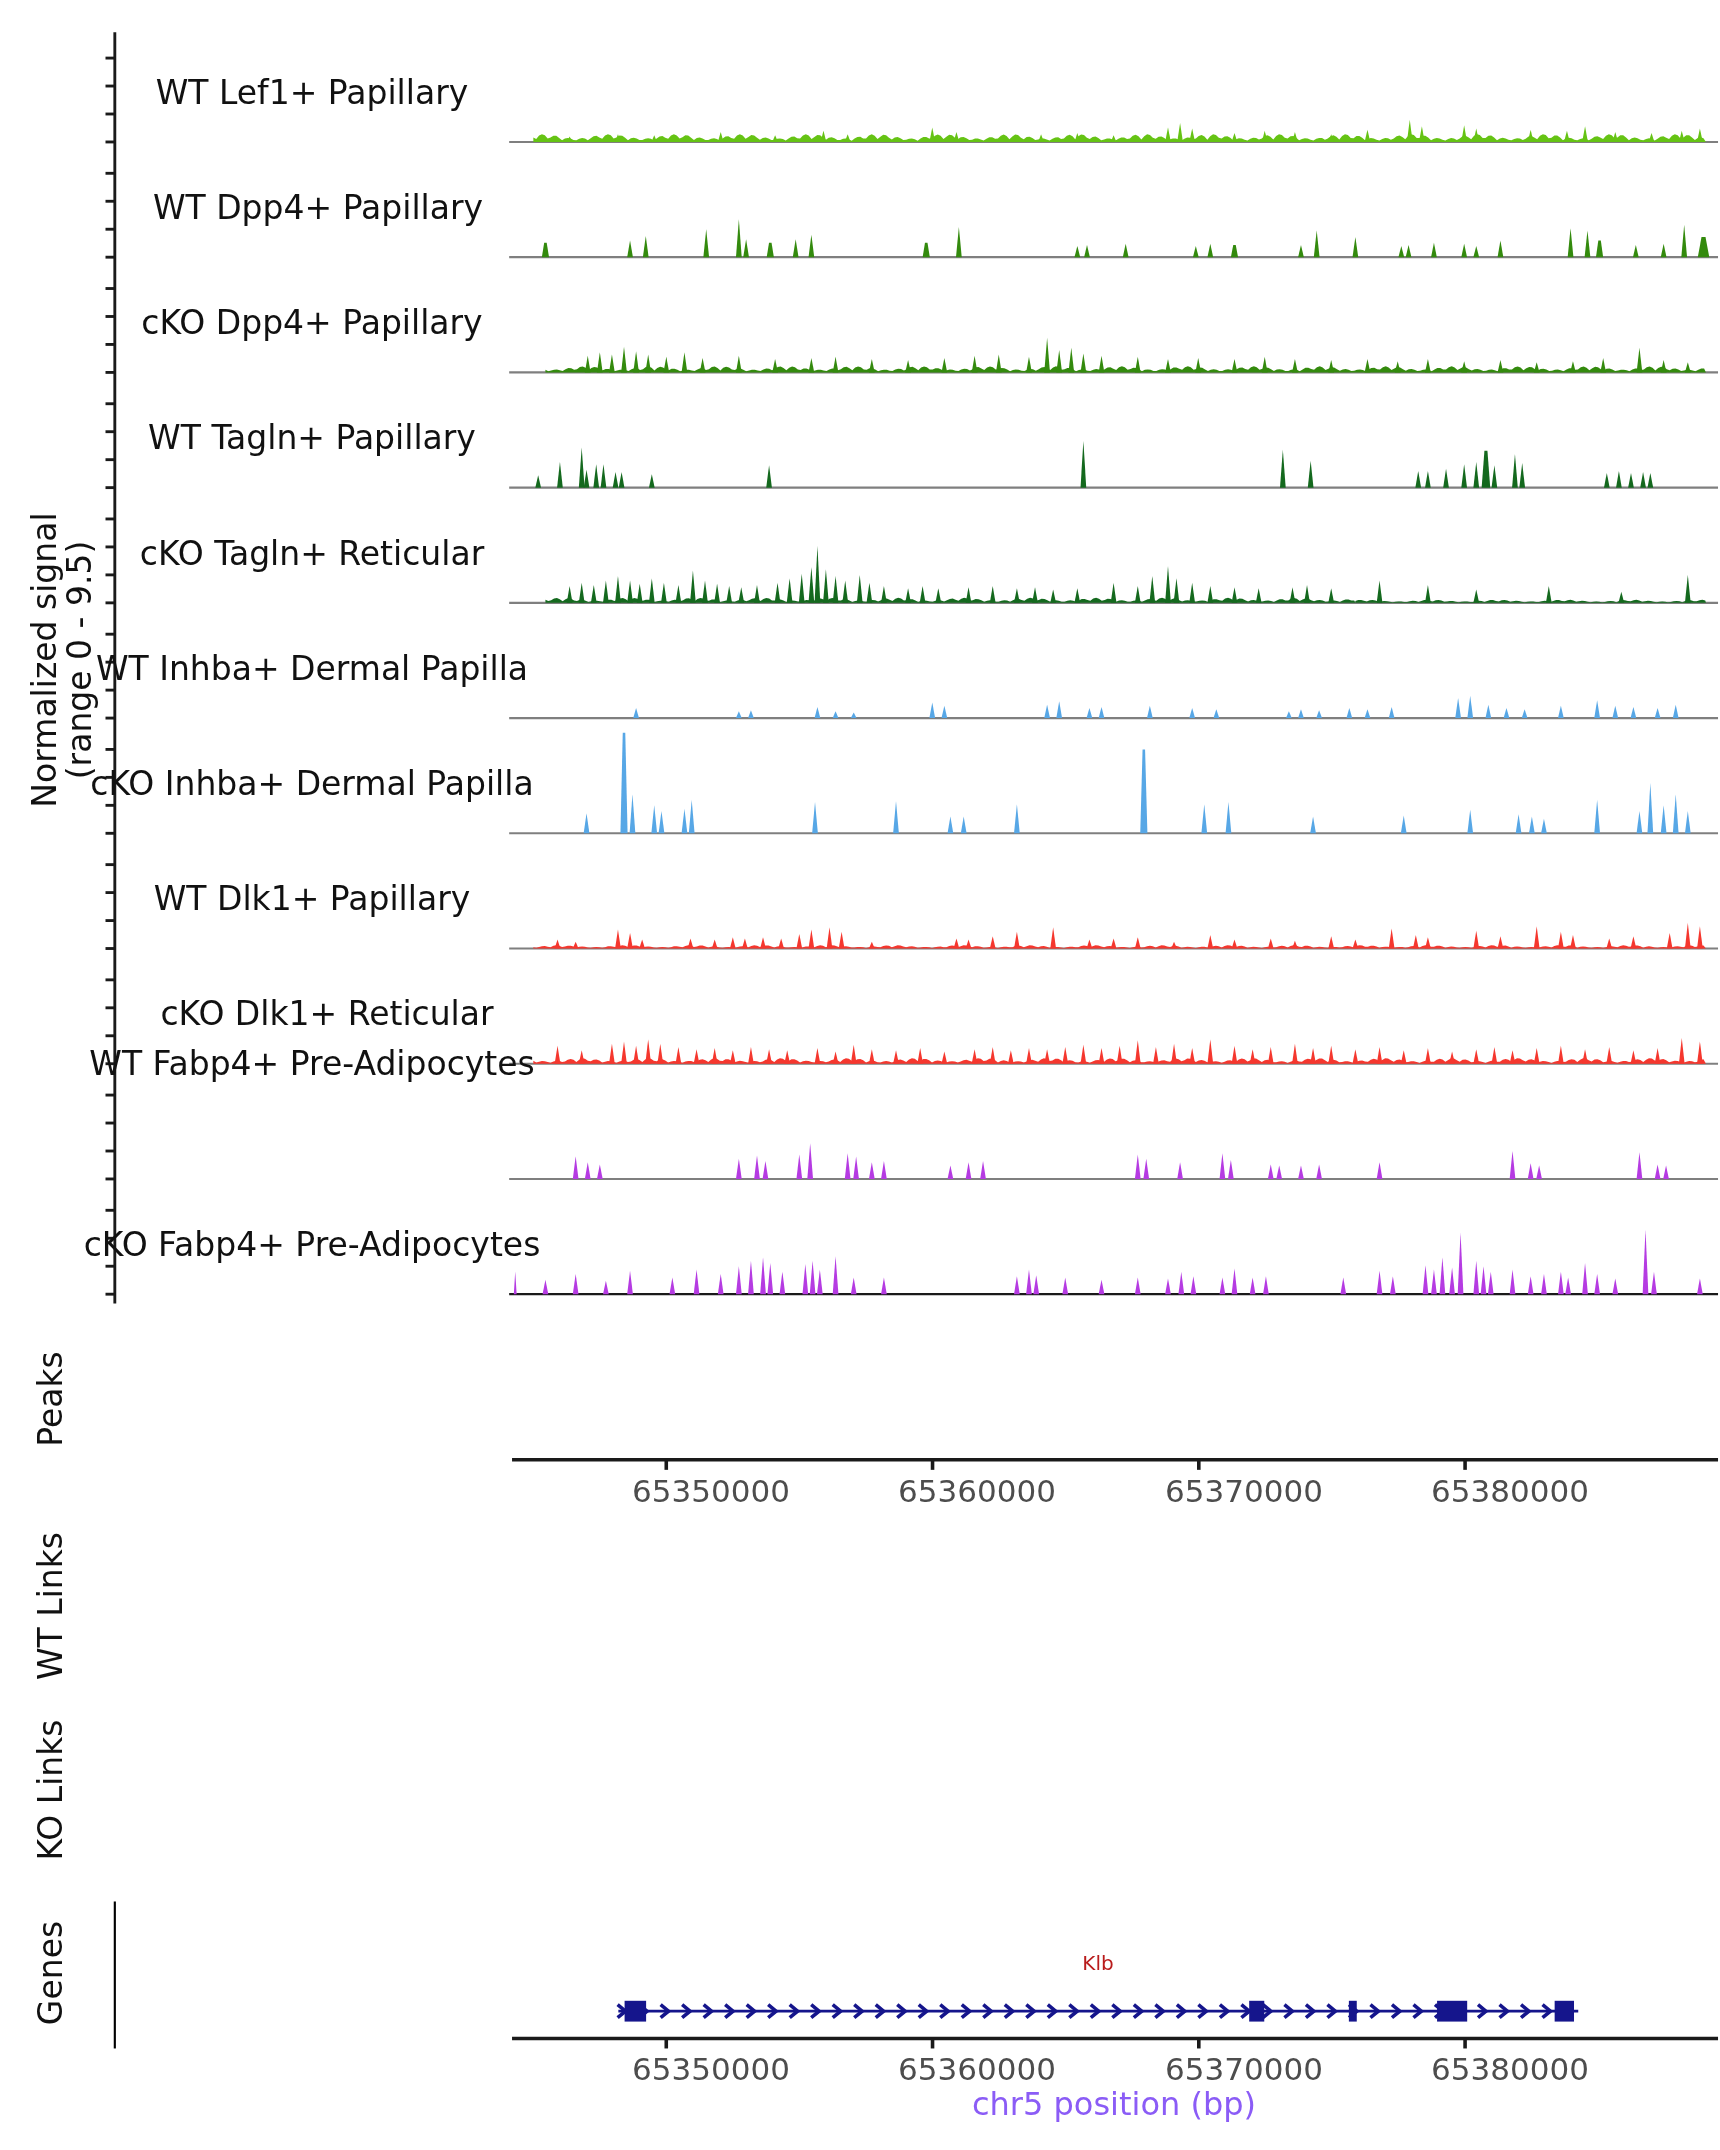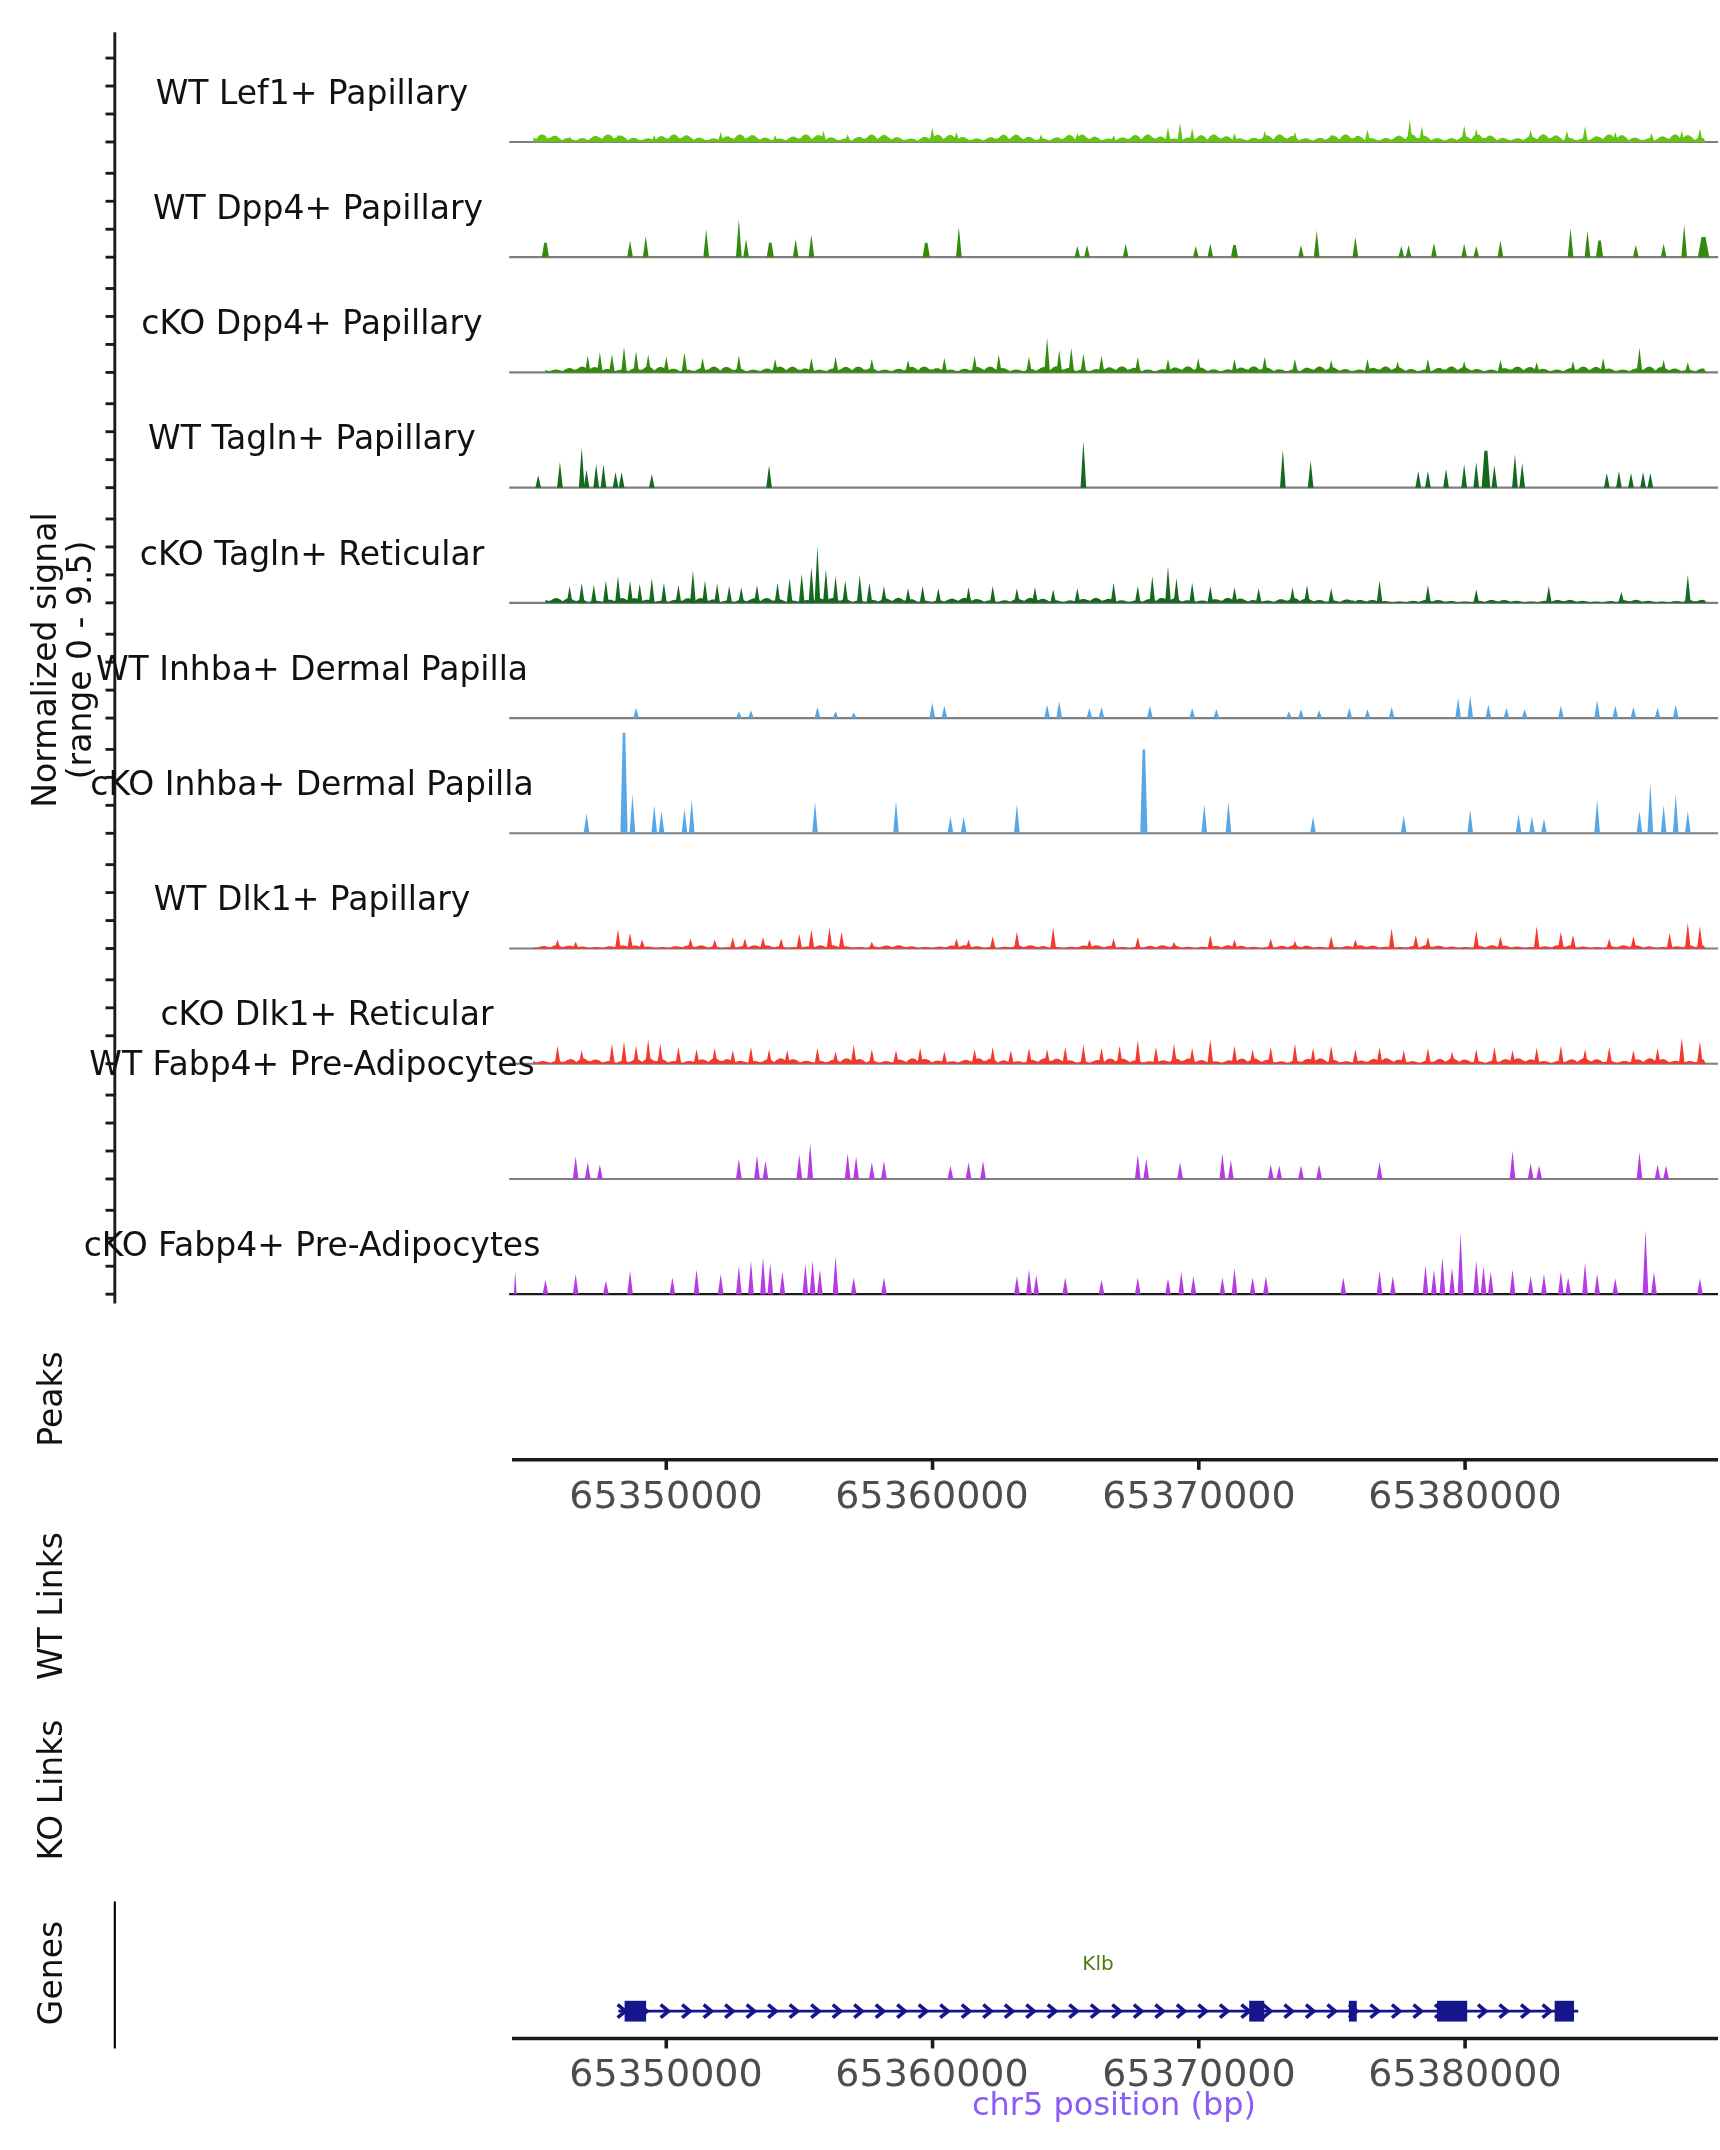--- a/index.html
+++ b/index.html
@@ -2,23 +2,23 @@
 <html style="font-size:11.5px"><head>
 <meta charset="utf-8">
 <style>
   html,body{margin:0;padding:0;background:#ffffff;}
   #canvas{position:relative;width:1721px;height:2151px;background:#ffffff;overflow:hidden;
           font-family:"DejaVu Sans","Liberation Sans",sans-serif;}
   #plot-svg{position:absolute;left:0;top:0;}
   .txt{position:absolute;white-space:nowrap;color:#111111;}
   .track-label{font-size:33px;transform:translate(-50%,-50%);}
   .vlabel{font-size:33px;transform:translate(-50%,-50%) rotate(-90deg);transform-origin:center;}
-  .tick-label{font-size:38px;color:#4d4d4d;transform:translateX(-50%);}
+  .tick-label{font-size:31px;color:#4d4d4d;transform:translateX(-50%);margin-left:45px;}
   .xlabel{font-size:32px;color:#8b5cf6;transform:translateX(-50%);}
-  .gene-name{font-size:20px;color:#4d7c0f;transform:translateX(-50%);}
+  .gene-name{font-size:20px;color:#b91c1c;transform:translateX(-50%);}
 </style>
 </head>
 <body>
 
 <div id="canvas">
   <svg id="plot-svg" width="1721" height="2151" viewBox="0 0 2400 3000">
       <line x1="710" y1="198" x2="2396" y2="198" stroke="#7f7f7f" stroke-width="3"></line>
       <path d="M743.72,198 L743.72,191.6 L747.72,193.7 L751.72,189.1 L755.72,187.1 L759.72,188.7 L763.72,193.1 L767.72,191.9 L771.72,189.2 L775.72,189.4 L779.72,192.3 L783.72,195.7 L787.72,193.1 L791.72,192.3 L795.72,193.2 L799.72,195.3 L803.72,195.5 L807.72,193.5 L811.72,192.6 L815.72,193.3 L819.72,195.6 L823.72,192.9 L827.72,190.1 L831.72,189.5 L835.72,191.9 L839.72,193.6 L843.72,189.1 L847.72,187.1 L851.72,188.8 L855.72,193.2 L859.72,191.7 L863.72,188.9 L867.72,189.2 L871.72,192.2 L875.72,195.5 L879.72,192.9 L883.72,192.1 L887.72,193.1 L891.72,195.3 L895.72,195.4 L899.72,193.5 L903.72,192.8 L907.72,193.6 L911.72,195.8 L915.72,193.0 L919.72,190.3 L923.72,189.8 L927.72,192.2 L931.72,193.5 L935.72,189.1 L939.72,187.2 L943.72,188.9 L947.72,193.3 L951.72,191.4 L955.72,188.7 L959.72,189.1 L963.72,192.2 L967.72,195.2 L971.72,192.6 L975.72,191.9 L979.72,193.1 L983.72,195.3 L987.72,195.3 L991.72,193.5 L995.72,192.9 L999.72,193.7 L1003.72,196.0 L1007.72,193.1 L1011.72,190.5 L1015.72,190.1 L1019.72,192.5 L1023.72,193.4 L1027.72,189.1 L1031.72,187.2 L1035.72,189.0 L1039.72,193.5 L1043.72,191.2 L1047.72,188.4 L1051.72,188.9 L1055.72,192.1 L1059.72,195.0 L1063.72,192.3 L1067.72,191.7 L1071.72,193.0 L1075.72,195.4 L1079.72,195.2 L1083.72,193.5 L1087.72,193.0 L1091.72,193.9 L1095.72,196.1 L1099.72,193.1 L1103.72,190.7 L1107.72,190.4 L1111.72,192.7 L1115.72,193.3 L1119.72,189.1 L1123.72,187.3 L1127.72,189.1 L1131.72,193.7 L1135.72,191.0 L1139.72,188.2 L1143.72,188.8 L1147.72,192.1 L1151.72,194.8 L1155.72,192.1 L1159.72,191.5 L1163.72,192.9 L1167.72,195.4 L1171.72,195.1 L1175.72,193.5 L1179.72,193.1 L1183.72,194.1 L1187.72,196.2 L1191.72,193.2 L1195.72,190.9 L1199.72,190.7 L1203.72,193.0 L1207.72,193.3 L1211.72,189.1 L1215.72,187.4 L1219.72,189.3 L1223.72,193.8 L1227.72,190.8 L1231.72,188.0 L1235.72,188.6 L1239.72,192.1 L1243.72,194.6 L1247.72,191.8 L1251.72,191.2 L1255.72,192.8 L1259.72,195.4 L1263.72,194.9 L1267.72,193.4 L1271.72,193.1 L1275.72,194.2 L1279.72,196.2 L1283.72,193.3 L1287.72,191.1 L1291.72,191.0 L1295.72,193.3 L1299.72,193.2 L1303.72,189.2 L1307.72,187.6 L1311.72,189.5 L1315.72,194.0 L1319.72,190.6 L1323.72,187.8 L1327.72,188.5 L1331.72,192.0 L1335.72,194.3 L1339.72,191.5 L1343.72,191.0 L1347.72,192.7 L1351.72,195.4 L1355.72,194.8 L1359.72,193.3 L1363.72,193.2 L1367.72,194.4 L1371.72,196.1 L1375.72,193.4 L1379.72,191.3 L1383.72,191.3 L1387.72,193.5 L1391.72,193.2 L1395.72,189.3 L1399.72,187.7 L1403.72,189.7 L1407.72,194.2 L1411.72,190.4 L1415.72,187.7 L1419.72,188.4 L1423.72,192.1 L1427.72,194.1 L1431.72,191.2 L1435.72,190.7 L1439.72,192.5 L1443.72,195.4 L1447.72,194.7 L1451.72,193.3 L1455.72,193.2 L1459.72,194.5 L1463.72,196.1 L1467.72,193.4 L1471.72,191.6 L1475.72,191.5 L1479.72,193.8 L1483.72,193.2 L1487.72,189.4 L1491.72,187.9 L1495.72,189.9 L1499.72,194.4 L1503.72,190.2 L1507.72,187.5 L1511.72,188.3 L1515.72,192.1 L1519.72,193.8 L1523.72,190.9 L1527.72,190.5 L1531.72,192.4 L1535.72,195.5 L1539.72,194.5 L1543.72,193.2 L1547.72,193.2 L1551.72,194.6 L1555.72,196.1 L1559.72,193.5 L1563.72,191.8 L1567.72,191.8 L1571.72,194.0 L1575.72,193.2 L1579.72,189.5 L1583.72,188.1 L1587.72,190.1 L1591.72,194.6 L1595.72,190.0 L1599.72,187.4 L1603.72,188.3 L1607.72,192.1 L1611.72,193.6 L1615.72,190.6 L1619.72,190.3 L1623.72,192.3 L1627.72,195.5 L1631.72,194.3 L1635.72,193.0 L1639.72,193.2 L1643.72,194.7 L1647.72,196.0 L1651.72,193.6 L1655.72,191.9 L1659.72,192.1 L1663.72,194.3 L1667.72,193.2 L1671.72,189.6 L1675.72,188.3 L1679.72,190.3 L1683.72,194.8 L1687.72,189.9 L1691.72,187.3 L1695.72,188.3 L1699.72,192.2 L1703.72,193.3 L1707.72,190.3 L1711.72,190.0 L1715.72,192.2 L1719.72,195.5 L1723.72,194.1 L1727.72,192.9 L1731.72,193.2 L1735.72,194.8 L1739.72,196.0 L1743.72,193.6 L1747.72,192.1 L1751.72,192.4 L1755.72,194.5 L1759.72,193.2 L1763.72,189.7 L1767.72,188.6 L1771.72,190.6 L1775.72,194.6 L1779.72,189.8 L1783.72,187.2 L1787.72,188.3 L1791.72,192.2 L1795.72,193.0 L1799.72,190.0 L1803.72,189.8 L1807.72,192.1 L1811.72,195.5 L1815.72,193.9 L1819.72,192.7 L1823.72,193.2 L1827.72,194.9 L1831.72,195.9 L1835.72,193.6 L1839.72,192.3 L1843.72,192.6 L1847.72,194.8 L1851.72,193.2 L1855.72,189.9 L1859.72,188.8 L1863.72,190.8 L1867.72,194.5 L1871.72,189.7 L1875.72,187.2 L1879.72,188.3 L1883.72,192.3 L1887.72,192.8 L1891.72,189.7 L1895.72,189.6 L1899.72,192.0 L1903.72,195.6 L1907.72,193.7 L1911.72,192.6 L1915.72,193.1 L1919.72,194.9 L1923.72,195.8 L1927.72,193.7 L1931.72,192.5 L1935.72,192.8 L1939.72,195.0 L1943.72,193.3 L1947.72,190.1 L1951.72,189.1 L1955.72,191.1 L1959.72,194.3 L1963.72,189.6 L1967.72,187.2 L1971.72,188.3 L1975.72,192.4 L1979.72,192.5 L1983.72,189.5 L1987.72,189.3 L1991.72,191.9 L1995.72,195.6 L1999.72,193.5 L2003.72,192.4 L2007.72,193.1 L2011.72,195.0 L2015.72,195.8 L2019.72,193.7 L2023.72,192.6 L2027.72,193.1 L2031.72,195.2 L2035.72,193.3 L2039.72,190.2 L2043.72,189.3 L2047.72,191.4 L2051.7200000000003,194.2 L2055.7200000000003,189.5 L2059.7200000000003,187.2 L2063.7200000000003,188.4 L2067.7200000000003,192.5 L2071.7200000000003,192.3 L2075.7200000000003,189.2 L2079.7200000000003,189.1 L2083.7200000000003,191.8 L2087.7200000000003,195.6 L2091.7200000000003,193.2 L2095.7200000000003,192.2 L2099.7200000000003,193.0 L2103.7200000000003,195.0 L2107.7200000000003,195.7 L2111.7200000000003,193.7 L2115.7200000000003,192.7 L2119.7200000000003,193.3 L2123.7200000000003,195.4 L2127.7200000000003,193.4 L2131.7200000000003,190.4 L2135.7200000000003,189.6 L2139.7200000000003,191.6 L2143.7200000000003,194.1 L2147.7200000000003,189.5 L2151.7200000000003,187.2 L2155.7200000000003,188.4 L2159.7200000000003,192.7 L2163.7200000000003,192.0 L2167.7200000000003,188.9 L2171.7200000000003,188.9 L2175.7200000000003,191.7 L2179.7200000000003,195.7 L2183.7200000000003,193.0 L2187.7200000000003,192.0 L2191.7200000000003,192.9 L2195.7200000000003,195.0 L2199.7200000000003,195.6 L2203.7200000000003,193.7 L2207.7200000000003,192.8 L2211.7200000000003,193.5 L2215.7200000000003,195.6 L2219.7200000000003,193.4 L2223.7200000000003,190.6 L2227.7200000000003,189.9 L2231.7200000000003,191.9 L2235.7200000000003,194.0 L2239.7200000000003,189.5 L2243.7200000000003,187.2 L2247.7200000000003,188.5 L2251.7200000000003,192.8 L2255.7200000000003,191.8 L2259.7200000000003,188.7 L2263.7200000000003,188.8 L2267.7200000000003,191.7 L2271.7200000000003,195.5 L2275.7200000000003,192.7 L2279.7200000000003,191.8 L2283.7200000000003,192.8 L2287.7200000000003,195.0 L2291.7200000000003,195.5 L2295.7200000000003,193.7 L2299.7200000000003,192.9 L2303.7200000000003,193.7 L2307.7200000000003,195.8 L2311.7200000000003,193.5 L2315.7200000000003,190.8 L2319.7200000000003,190.2 L2323.7200000000003,192.2 L2327.7200000000003,193.9 L2331.7200000000003,189.5 L2335.7200000000003,187.3 L2339.7200000000003,188.7 L2343.7200000000003,193.0 L2347.7200000000003,191.6 L2351.7200000000003,188.5 L2355.7200000000003,188.6 L2359.7200000000003,191.6 L2363.7200000000003,195.3 L2367.7200000000003,192.4 L2371.7200000000003,191.5 L2375.7200000000003,192.7 L2379.14,198 Z" fill="#65C314"></path>
       <polygon points="790.3,198 794.3,190.21052631578948 798.3,198" fill="#65C314"></polygon>
       <polygon points="857.74,198 861.74,187.09473684210525 865.74,198" fill="#65C314"></polygon>

